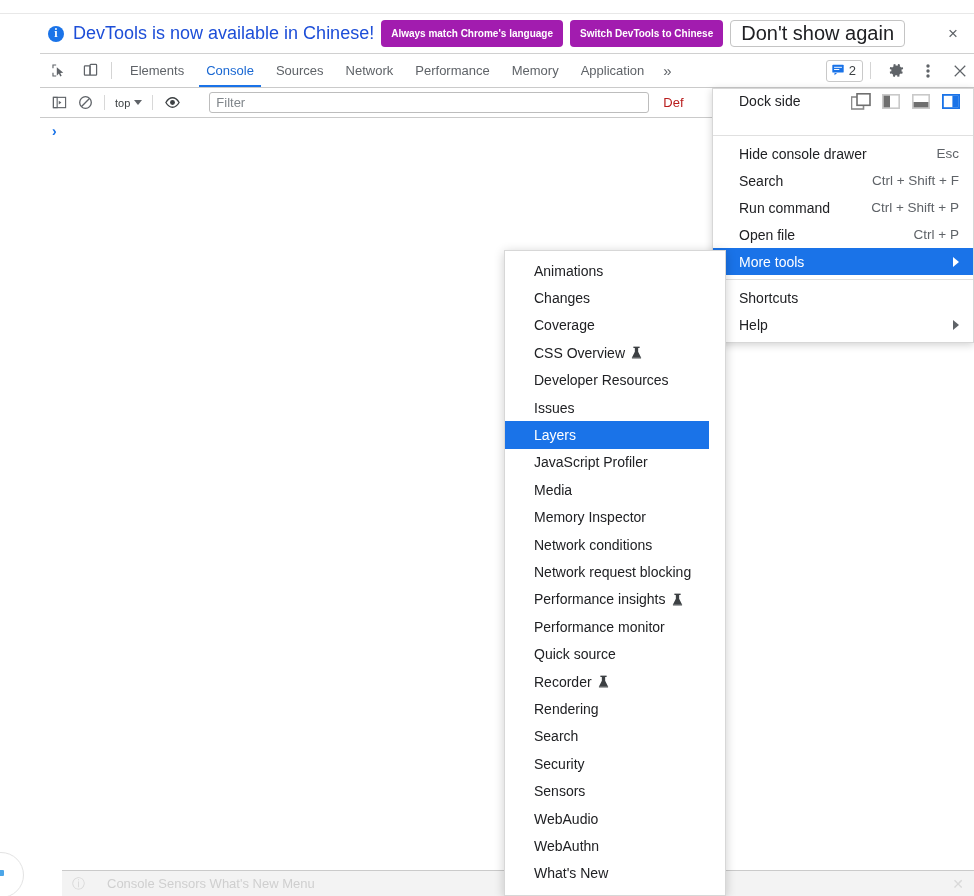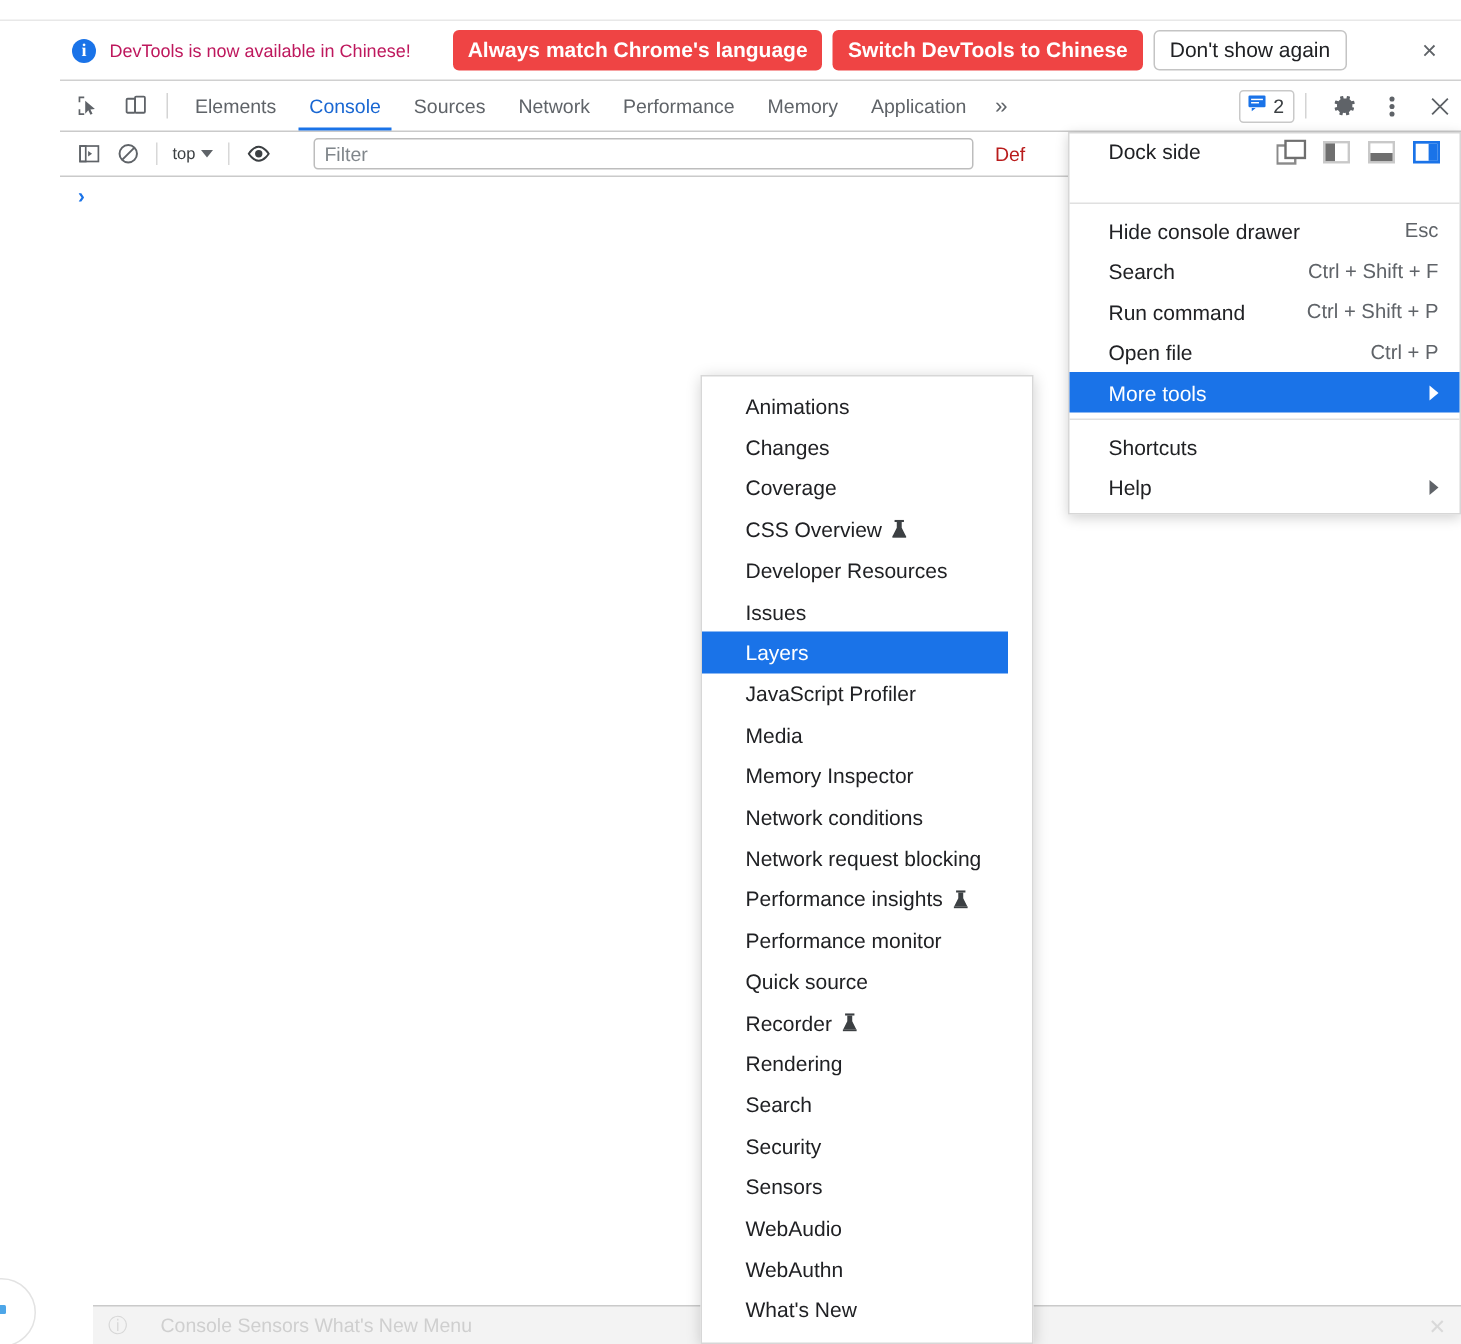--- a/index.html
+++ b/index.html
@@ -35,36 +35,36 @@
   }
   .info-icon {
     width: 16px; height: 16px; border-radius: 50%;
     background: #1a73e8; color: #fff;
     font-size: 12px; font-weight: bold;
     display: flex; align-items: center; justify-content: center;
     flex: 0 0 auto; margin-right: 9px;
     font-family: "Liberation Serif", serif;
   }
   .info-text {
-    font-size: 12px; color: #be185d; white-space: nowrap;
-    margin-right: 28px;
+    font-size: 18px; color: #1d4ed8; white-space: nowrap;
+    margin-right: 7px;
   }
   .btn-primary {
-    background: #ef4444; color: #ffffff;
+    background: #a21caf; color: #ffffff;
     border: none; border-radius: 4px;
-    font-size: 14px; font-weight: bold;
+    font-size: 10px; font-weight: bold;
     font-family: "Liberation Sans", sans-serif;
     padding: 5px 10px; margin-right: 7px;
     height: 27px; line-height: 17px;
     white-space: nowrap; cursor: pointer;
   }
   .btn-secondary {
     background: #ffffff; color: #202124;
     border: 1px solid #c4c4c4; border-radius: 4px;
-    font-size: 14px;
+    font-size: 20px;
     font-family: "Liberation Sans", sans-serif;
     padding: 5px 10px; height: 27px; line-height: 15px;
     white-space: nowrap; cursor: pointer;
   }
   .infobar-close {
     margin-left: auto; color: #5f6368; font-size: 17px;
     width: 22px; height: 22px; display: flex;
     align-items: center; justify-content: center; cursor: pointer;
   }
 
@@ -212,21 +212,21 @@
     margin-left: auto;
     width: 0; height: 0;
     border-top: 5px solid transparent;
     border-bottom: 5px solid transparent;
     border-left: 6px solid #5f6368;
   }
   .menu-item.selected .submenu-arrow { border-left-color: #ffffff; }
 
   
   .menu-sub {
-    position: absolute; left: 467px; top: 250px;
+    position: absolute; left: 504px; top: 250px;
     width: 222px; background: #ffffff;
     border: 1px solid #d7d7d7;
     box-shadow: 0 2px 10px rgba(0,0,0,0.20);
     padding: 6px 16px 8px 0;
     z-index: 40;
   }
   .sub-item {
     display: flex; align-items: center;
     height: 27.4px; padding: 0 10px 0 29px;
     font-size: 14px; color: #202124; cursor: pointer;

